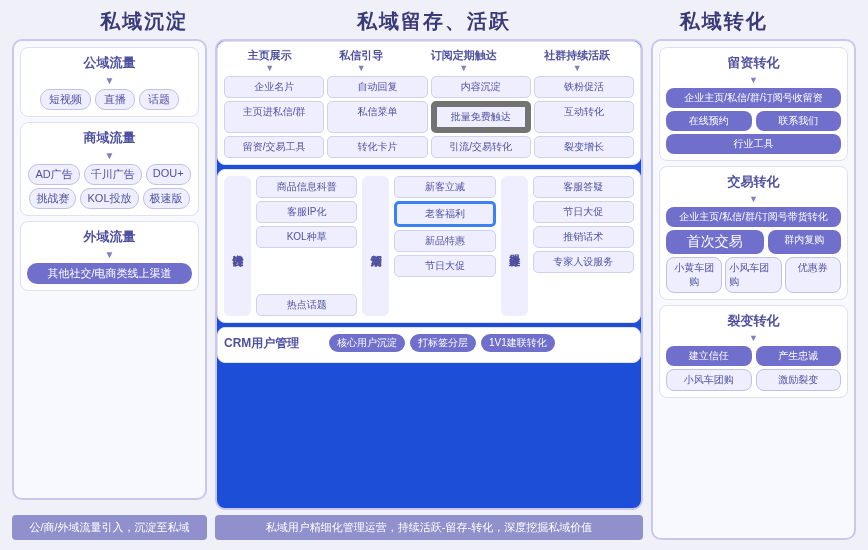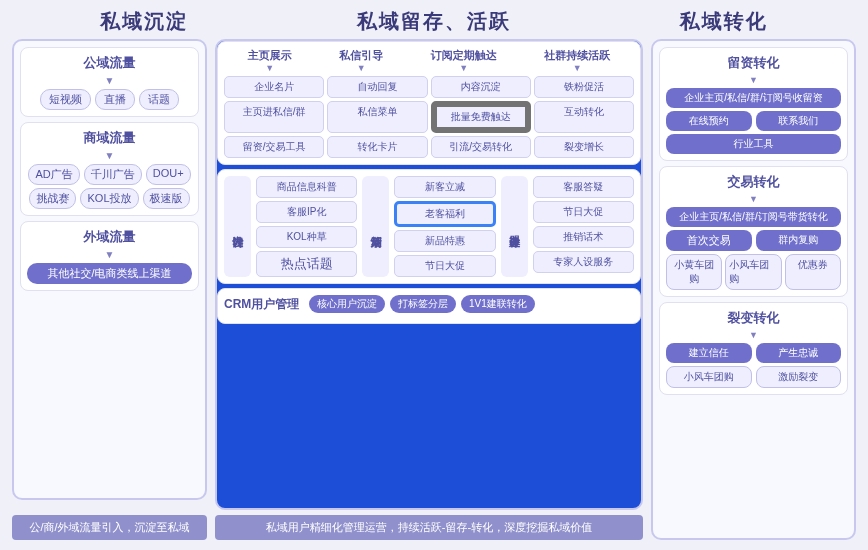--- a/index.html
+++ b/index.html
@@ -113,21 +113,21 @@
         <div style="background:white; border-radius:8px; padding:6px; border:1px solid #e0e0f0; display:flex; gap:5px;">
 
           <div style="display:flex; flex-direction:column; align-items:center; justify-content:center; background:#eeeeff; border-radius:6px; padding:4px 6px;">
             <span style="font-size:11px; font-weight:bold; color:#5050a0; writing-mode:vertical-rl;">内容设计</span>
           </div>
 
           <div style="display:flex; flex-direction:column; gap:3px; flex:1;">
             <div style="background:#eeeeff; border-radius:5px; padding:3px 5px; font-size:10px; color:#5050a0; text-align:center; border:1px solid #d0d0f0;">商品信息科普</div>
             <div style="background:#eeeeff; border-radius:5px; padding:3px 5px; font-size:10px; color:#5050a0; text-align:center; border:1px solid #d0d0f0;">客服IP化</div>
             <div style="background:#eeeeff; border-radius:5px; padding:3px 5px; font-size:10px; color:#5050a0; text-align:center; border:1px solid #d0d0f0;">KOL种草</div>
-            <div style="background:#eeeeff; border-radius:5px; padding:3px 5px; font-size:13px; color:#5050a0; text-align:center; border:1px solid #d0d0f0;">热点话题</div>
+            <div style="background:#eeeeff; border-radius:5px; padding:3px 5px; font-size:10px; color:#5050a0; text-align:center; border:1px solid #d0d0f0;margin-top:43px;">热点话题</div>
           </div>
 
           <div style="display:flex; flex-direction:column; align-items:center; justify-content:center; background:#eeeeff; border-radius:6px; padding:4px 6px;">
             <span style="font-size:11px; font-weight:bold; color:#5050a0; writing-mode:vertical-rl;">活动策划</span>
           </div>
 
           <div style="display:flex; flex-direction:column; gap:3px; flex:1;">
             <div style="background:#eeeeff; border-radius:5px; padding:3px 5px; font-size:10px; color:#5050a0; text-align:center; border:1px solid #d0d0f0;">新客立减</div>
             <div style="background:#eeeeff; border-radius:5px; padding:3px 5px; font-size:10px; color:#5050a0; text-align:center; border:3px solid #3b82f6;">老客福利</div>
             <div style="background:#eeeeff; border-radius:5px; padding:3px 5px; font-size:10px; color:#5050a0; text-align:center; border:1px solid #d0d0f0;">新品特惠</div>
@@ -143,21 +143,21 @@
             <div style="background:#eeeeff; border-radius:5px; padding:3px 5px; font-size:10px; color:#5050a0; text-align:center; border:1px solid #d0d0f0;">节日大促</div>
             <div style="background:#eeeeff; border-radius:6px; padding:3px 5px; font-size:10px; color:#5050a0; text-align:center; border:1px solid #d0d0f0;">推销话术</div>
             <div style="background:#eeeeff; border-radius:5px; padding:3px 5px; font-size:10px; color:#5050a0; text-align:center; border:1px solid #d0d0f0;">专家人设服务</div>
           </div>
         </div>
 
         <div style="background:white; border-radius:8px; padding:6px; border:1px solid #e0e0f0;">
 
           <div style="display:flex; align-items:center; gap:5px; margin-bottom:4px;">
             <div style="font-size:12px; font-weight:bold; color:#5050a0; min-width:80px; text-align:left;">CRM用户管理</div>
-            <span style="background:#7070cc; color:white; border-radius:10px; padding:2px 8px; font-size:10px;">核心用户沉淀</span>
+            <span style="background:#7070cc; color:white; border-radius:10px; padding:2px 8px; font-size:10px;margin-left:20px;">核心用户沉淀</span>
             <span style="background:#7070cc; color:white; border-radius:10px; padding:2px 8px; font-size:10px;">打标签分层</span>
             <span style="background:#7070cc; color:white; border-radius:10px; padding:2px 8px; font-size:10px;">1V1建联转化</span>
           </div>
 
         </div>
 
       </div>
 
       <div style="background:#9090cc; color:white; text-align:center; font-size:11px; padding:5px 6px; border-radius:4px;">私域用户精细化管理运营，持续活跃-留存-转化，深度挖掘私域价值</div>
     </div>
@@ -174,21 +174,21 @@
             <span style="flex:1; background:#7070cc; color:white; border-radius:8px; padding:3px 4px; font-size:10px; text-align:center;">联系我们</span>
           </div>
           <div style="background:#7070cc; color:white; border-radius:8px; padding:3px 6px; font-size:10px; text-align:center;">行业工具</div>
         </div>
 
         <div style="background:white; border-radius:8px; padding:6px; border:1px solid #e0e0f0;">
           <div style="font-size:13px; font-weight:bold; color:#5050a0; text-align:center; margin-bottom:3px;">交易转化</div>
           <div style="text-align:center; color:#8080c0; font-size:9px; margin-bottom:3px;">▼</div>
           <div style="background:#7070cc; color:white; border-radius:8px; padding:3px 6px; font-size:10px; text-align:center; margin-bottom:3px;">企业主页/私信/群/订阅号带货转化</div>
           <div style="display:flex; gap:4px; margin-bottom:3px;">
-            <span style="flex:1; background:#7070cc; color:white; border-radius:8px; padding:3px 4px; font-size:11px; text-align:center;">首次交易</span>
+            <span style="flex:1; background:#7070cc; color:white; border-radius:8px; padding:3px 16px; font-size:14px; text-align:center;">首次交易</span>
             <span style="flex:1; background:#7070cc; color:white; border-radius:8px; padding:3px 4px; font-size:10px; text-align:center;">群内复购</span>
           </div>
           <div style="display:flex; gap:3px;">
             <span style="flex:1; background:#eeeeff; color:#5050a0; border:1px solid #c0c0e8; border-radius:8px; padding:3px 3px; font-size:10px; text-align:center;">小黄车团购</span>
             <span style="flex:1; background:#eeeeff; color:#5050a0; border:1px solid #c0c0e8; border-radius:8px; padding:3px 3px; font-size:10px; ">小风车团购</span>
             <span style="flex:1; background:#eeeeff; color:#5050a0; border:1px solid #c0c0e8; border-radius:8px; padding:3px 3px; font-size:10px; text-align:center;">优惠券</span>
           </div>
         </div>
 
         <div style="background:white; border-radius:8px; padding:6px; border:1px solid #e0e0f0;">

